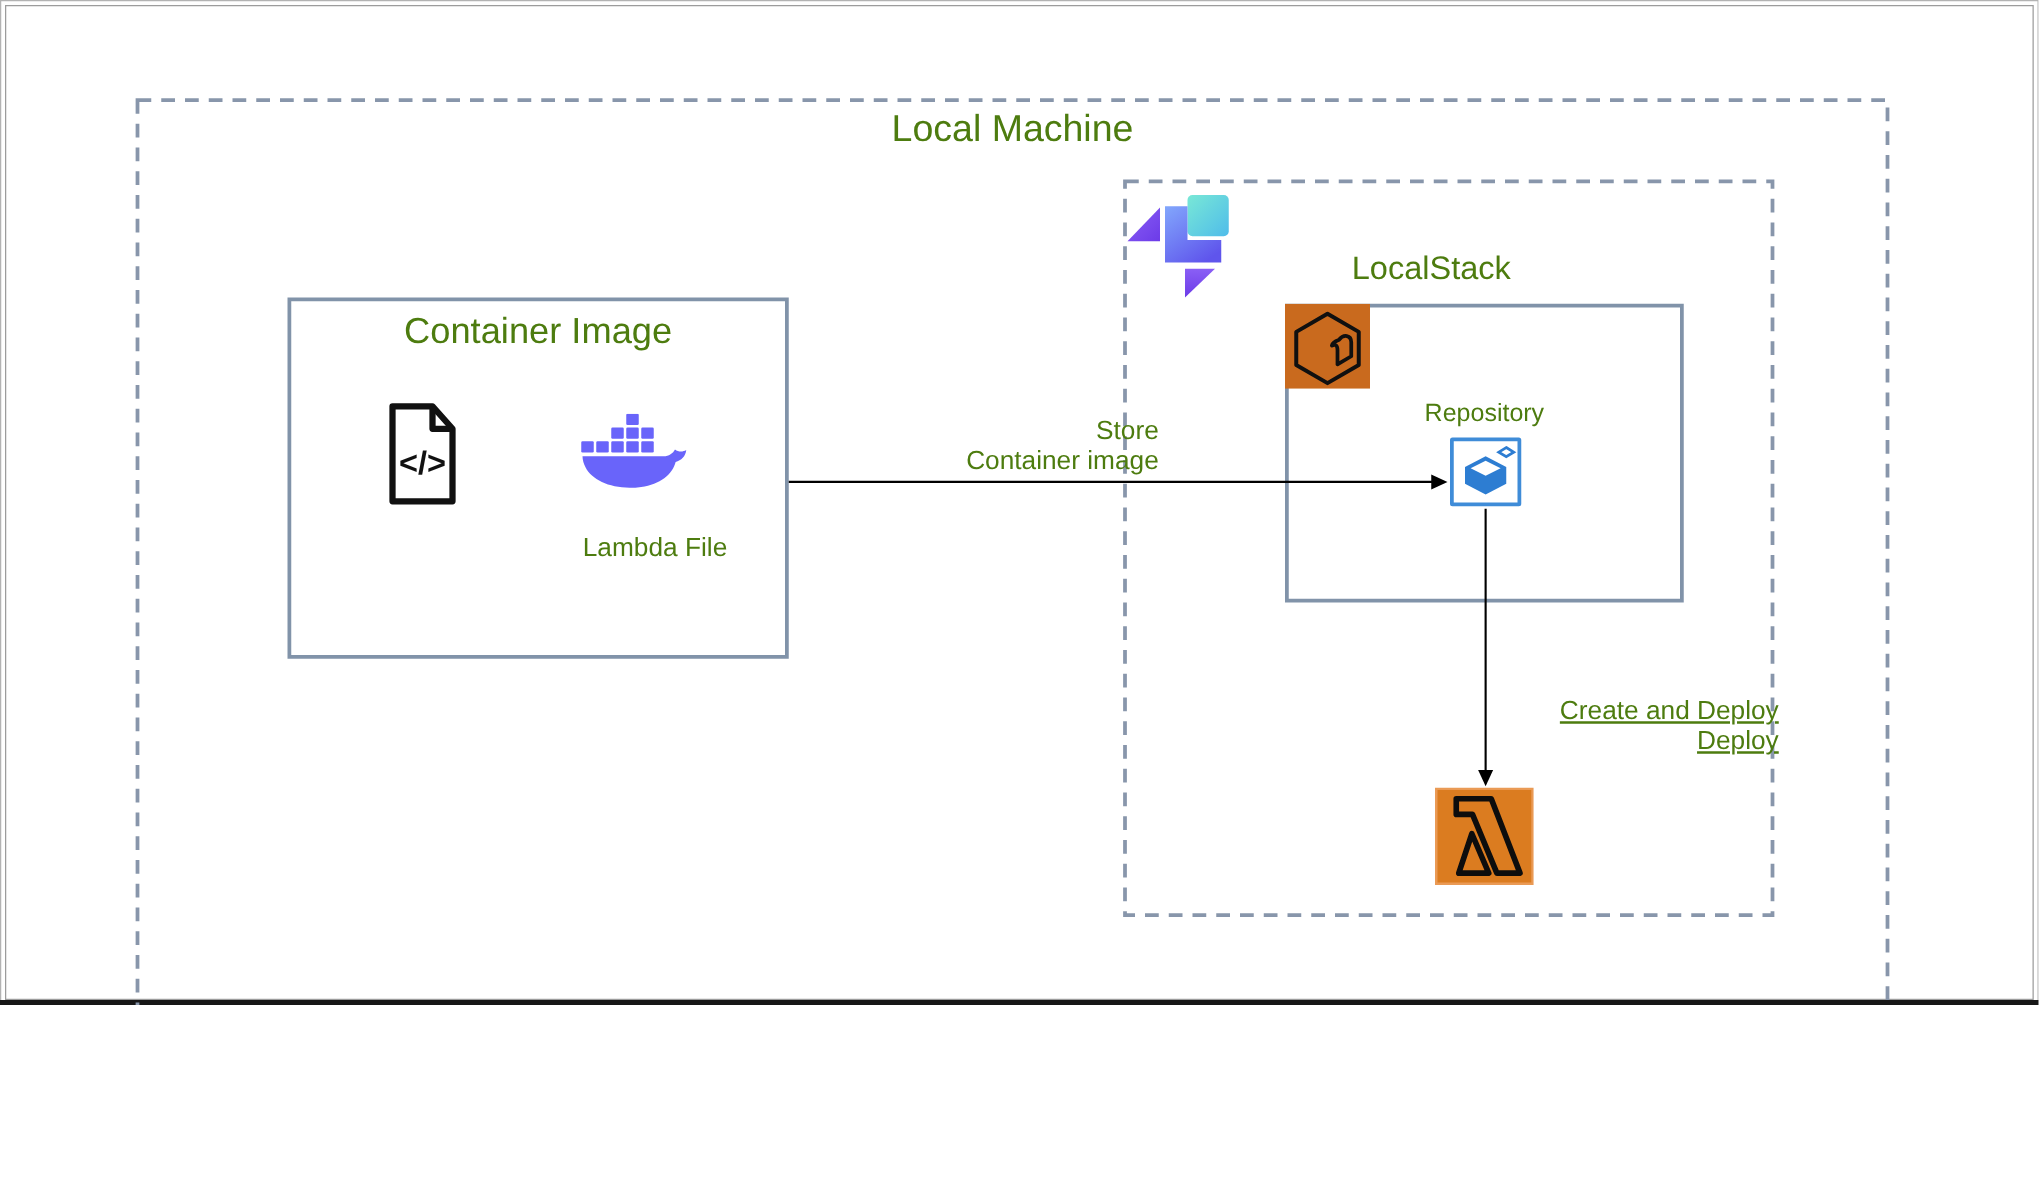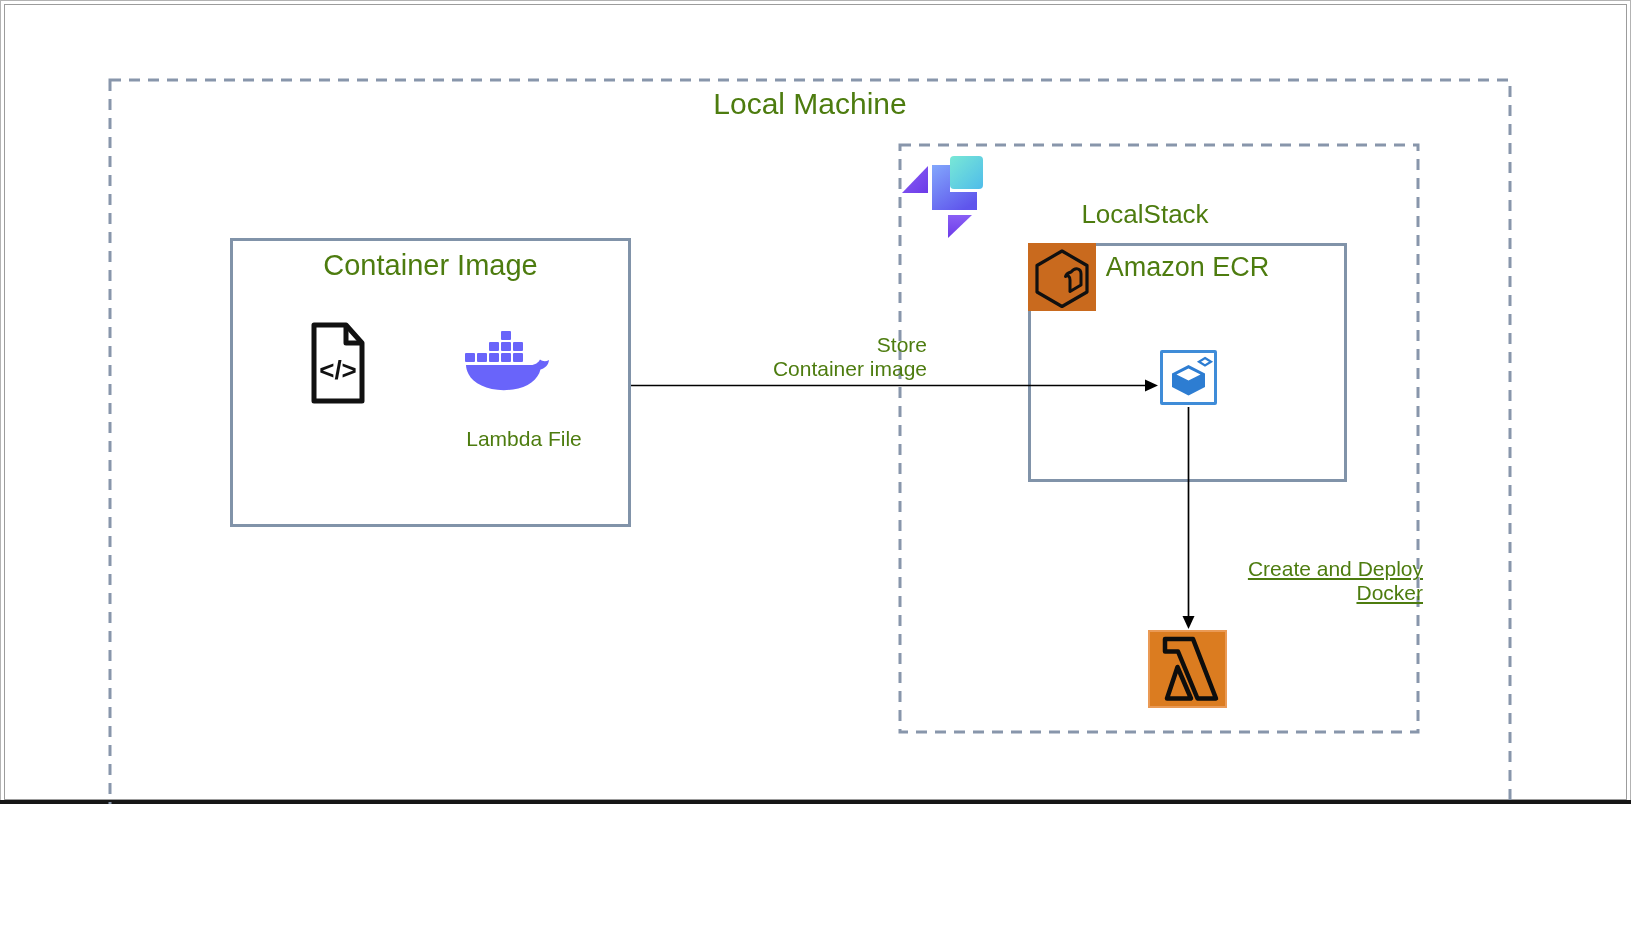--- a/index.html
+++ b/index.html
@@ -116,21 +116,21 @@
     </svg>
     <div id="ls-title" class="title">LocalStack</div>
   </div>
 
   <div id="ecr-box" class="solid-box">
     <svg id="ecr-icon" class="icon" width="68" height="68" viewBox="0 0 68 68">
       <rect width="68" height="68" fill="#c96a1e"></rect>
       <path d="M34,8 L59,22.5 V49 L34,63.5 L9,49 V22.5 Z" fill="none" stroke="#101010" stroke-width="3.2" stroke-linejoin="round"></path>
       <path d="M43,29 C47,24 53,25 53,31 V42 L42,48.5 V37 C42,33 40,32 37.5,33.5 C38,31 40,30 43,29 Z" fill="#c96a1e" stroke="#101010" stroke-width="3" stroke-linejoin="round"></path>
     </svg>
-    <div id="ecr-title" class="title">Amazon ECR</div>
+    <div id="repo-label" class="title">Repository</div>
     <div id="repository-icon" class="icon">
       <svg width="51" height="49" viewBox="0 0 51 49">
         <path d="M25.5,12 L42,20.5 V34 L25.5,42.5 L9,34 V20.5 Z" fill="#2d7dd2"></path>
         <path d="M25.5,15.5 L37.5,21.5 L25.5,27.5 L13.5,21.5 Z" fill="#ffffff"></path>
         <path d="M42,5 L48,8.7 L42,12.4 L36,8.7 Z" fill="#ffffff" stroke="#2d7dd2" stroke-width="2.2"></path>
       </svg>
     </div>
   </div>
 
   <svg id="lambda-icon" width="79" height="78" viewBox="0 0 79 78">
@@ -138,21 +138,21 @@
     <path d="M17,9 H45 L68,68.5 H49.5 L30,21.5 H17 Z" fill="none" stroke="#0d0d0d" stroke-width="4.5" stroke-linejoin="round"></path>
     <path d="M29.5,37 L43,68.5 H19 Z" fill="none" stroke="#0d0d0d" stroke-width="4.5" stroke-linejoin="round"></path>
   </svg>
 
   <div id="store-label" class="small-label">
     <div>Store</div>
     <div>Container image</div>
   </div>
   <div id="deploy-label" class="small-label">
     <div>Create and Deploy</div>
-    <div>Docker</div>
+    <div>Deploy</div>
   </div>
 
   <svg class="layer layer-over">
     <g>
       <line x1="631" y1="385.5" x2="1146" y2="385.5" stroke="#000000" stroke-width="1.7"></line>
       <polygon points="1158,385.5 1145,379.5 1145,391.5" fill="#000000"></polygon>
     </g>
     <g>
       <line x1="1188.5" y1="407" x2="1188.5" y2="617" stroke="#000000" stroke-width="1.7"></line>
       <polygon points="1188.5,629 1182.5,616 1194.5,616" fill="#000000"></polygon>

